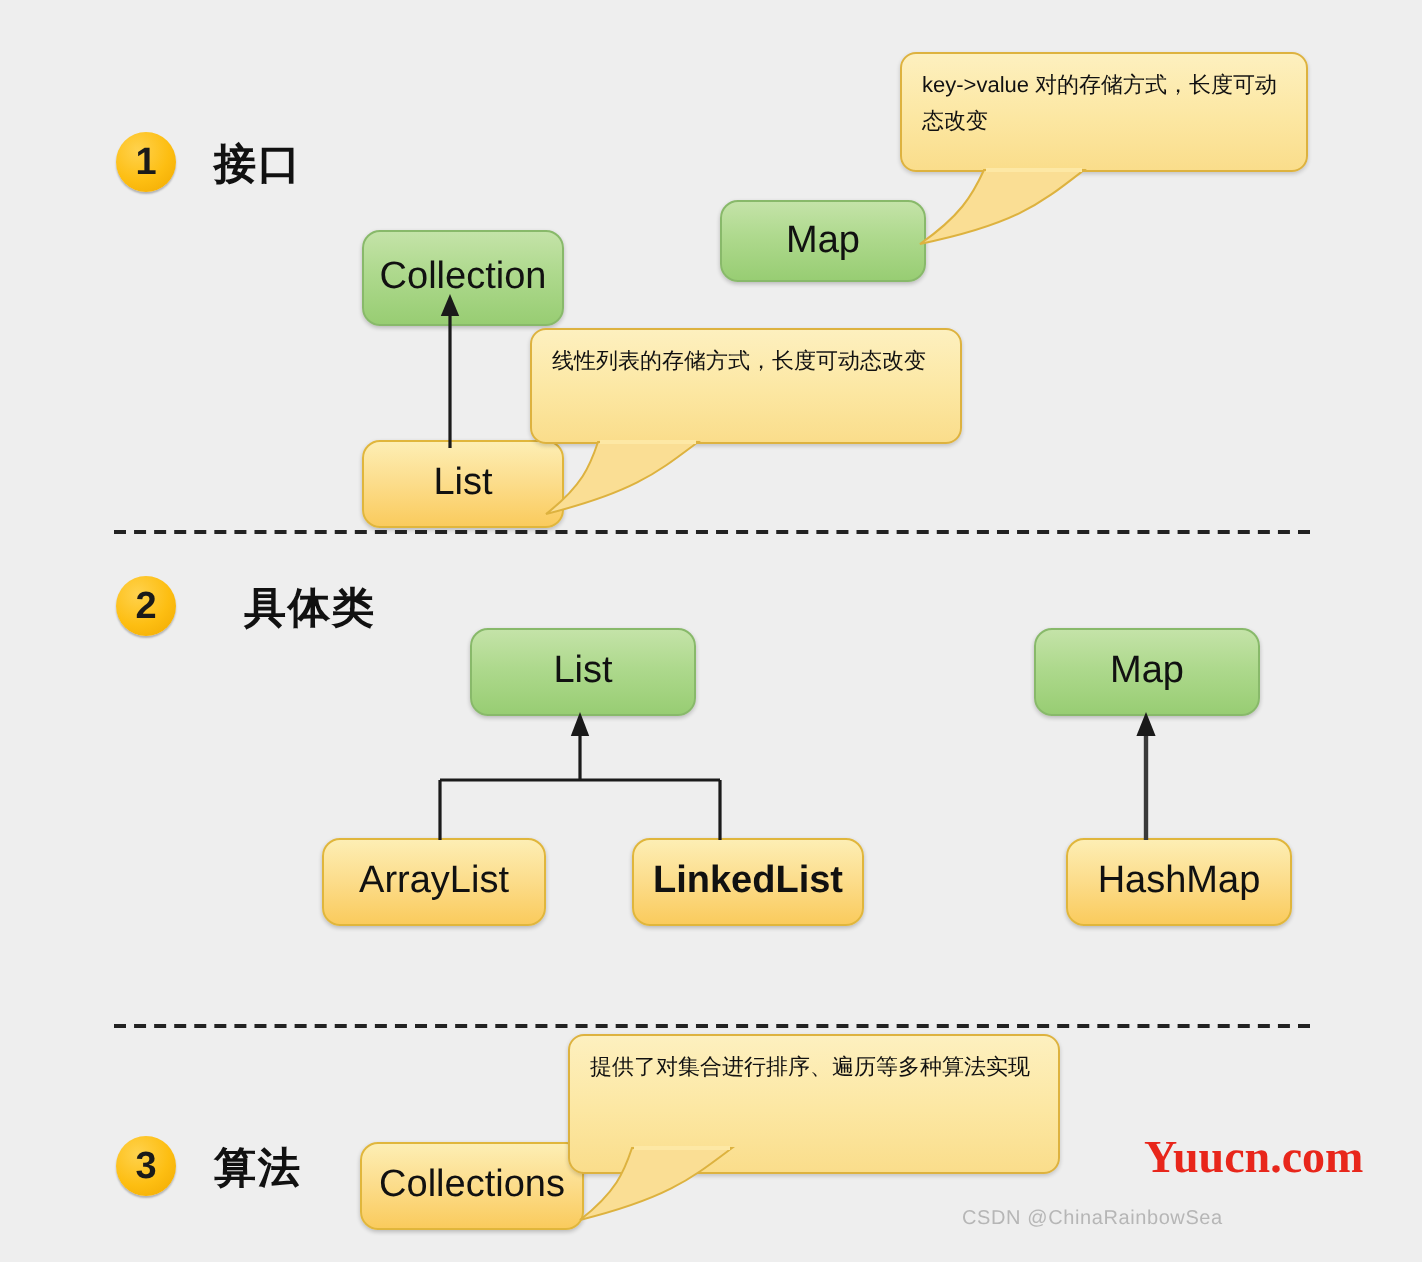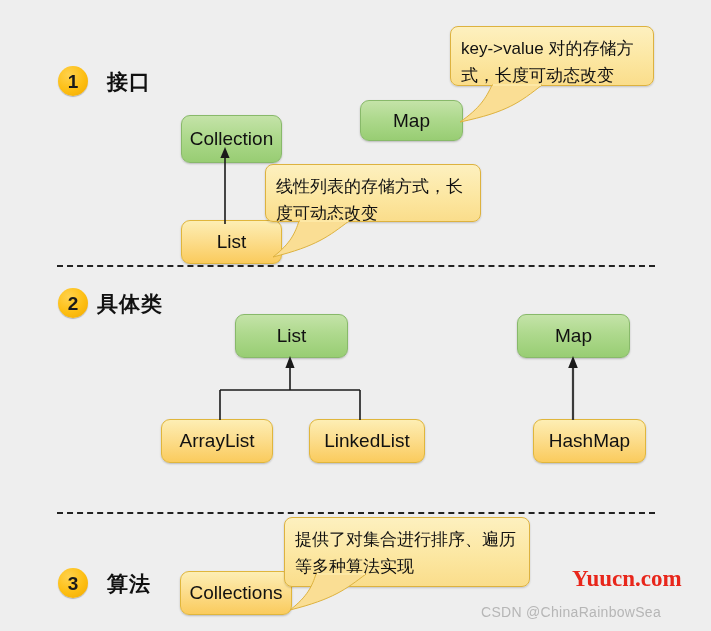--- a/index.html
+++ b/index.html
@@ -45,21 +45,21 @@
     border:1px solid #e0b63c;
   }
 
   
   .callout{
     position:absolute;
     background:linear-gradient(180deg,#fdf0bf 0%,#fce7a2 55%,#fadd8b 100%);
     border:1px solid #ddb23f;
     border-radius:8px;
     box-shadow:0 1px 2px rgba(0,0,0,.18);
-    color:#111;font-size:17px;line-height:1.6;
+    color:#111;font-size:11px;line-height:1.6;
     padding:8px 10px 9px 10px;
     box-sizing:border-box;
   }
   .tail{position:absolute;overflow:visible;}
 
   
   .conn{position:absolute;overflow:visible;}
 
   
   .divider{
@@ -69,21 +69,21 @@
 
   
   .wm-red{
     position:absolute;
     font-family:"Liberation Serif","DejaVu Serif",serif;
     font-weight:bold;font-size:23px;color:#e8261b;
     white-space:nowrap;
   }
   .wm-gray{
     position:absolute;
-    font-size:14px;color:#b6b6b6;white-space:nowrap;
+    font-size:10px;color:#b6b6b6;white-space:nowrap;
     letter-spacing:.3px;
   }
 </style>
 </head>
 <body>
 
 <div id="stage">
 
   <div class="sec-badge" style="left:58px;top:66px;">1</div>
   <div class="sec-title" style="left:107px;top:68px;">接口</div>
@@ -107,29 +107,29 @@
 
   <div class="callout" style="left:265px;top:164px;width:216px;height:58px;">线性列表的存储方式，长度可动态改变</div>
   <svg class="tail" style="left:265px;top:220px;width:100px;height:40px;" viewBox="0 0 100 40">
     <path d="M34,1 L84,1 C64,16 52,26 8,37 C26,23 30,13 34,1 Z" fill="#fade94" stroke="#ddb23f" stroke-width="1"></path>
     <path d="M35,1 L83,1" stroke="#fde8a5" stroke-width="2"></path>
   </svg>
 
   <div class="divider" style="left:57px;top:265px;width:598px;"></div>
 
   <div class="sec-badge" style="left:58px;top:288px;">2</div>
-  <div class="sec-title" style="left:97px;top:290px;">具体类</div>
+  <div class="sec-title" style="left:122px;top:290px;">具体类</div>
 
   <div class="node green" style="left:235px;top:314px;width:111px;height:42px;">List</div>
 
   <div class="node green" style="left:517px;top:314px;width:111px;height:42px;">Map</div>
 
   <div class="node yellow" style="left:161px;top:419px;width:110px;height:42px;">ArrayList</div>
 
-  <div class="node yellow" style="left:309px;top:419px;width:114px;height:42px;">LinkedList</div>
+  <div class="node yellow" style="left:316px;top:419px;width:114px;height:42px;font-weight:bold;">LinkedList</div>
 
   <div class="node yellow" style="left:533px;top:419px;width:111px;height:42px;">HashMap</div>
 
   <svg class="conn" style="left:210px;top:354px;width:170px;height:70px;" viewBox="0 0 170 70">
     <line x1="10" y1="66" x2="10" y2="36" stroke="#1a1a1a" stroke-width="1.6"></line>
     <line x1="150" y1="66" x2="150" y2="36" stroke="#1a1a1a" stroke-width="1.6"></line>
     <line x1="10" y1="36" x2="150" y2="36" stroke="#1a1a1a" stroke-width="1.6"></line>
     <line x1="80" y1="36" x2="80" y2="12" stroke="#1a1a1a" stroke-width="1.6"></line>
     <polygon points="80,2 75.4,14 84.6,14" fill="#1a1a1a"></polygon>
   </svg>

